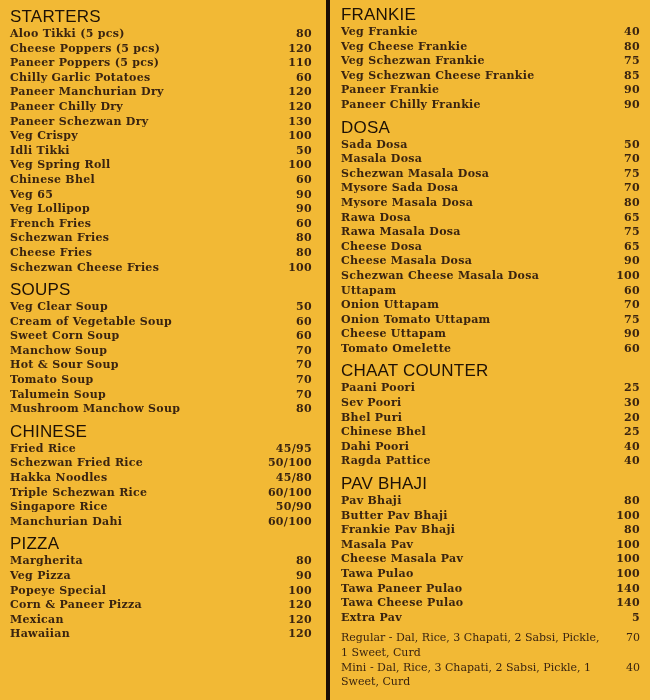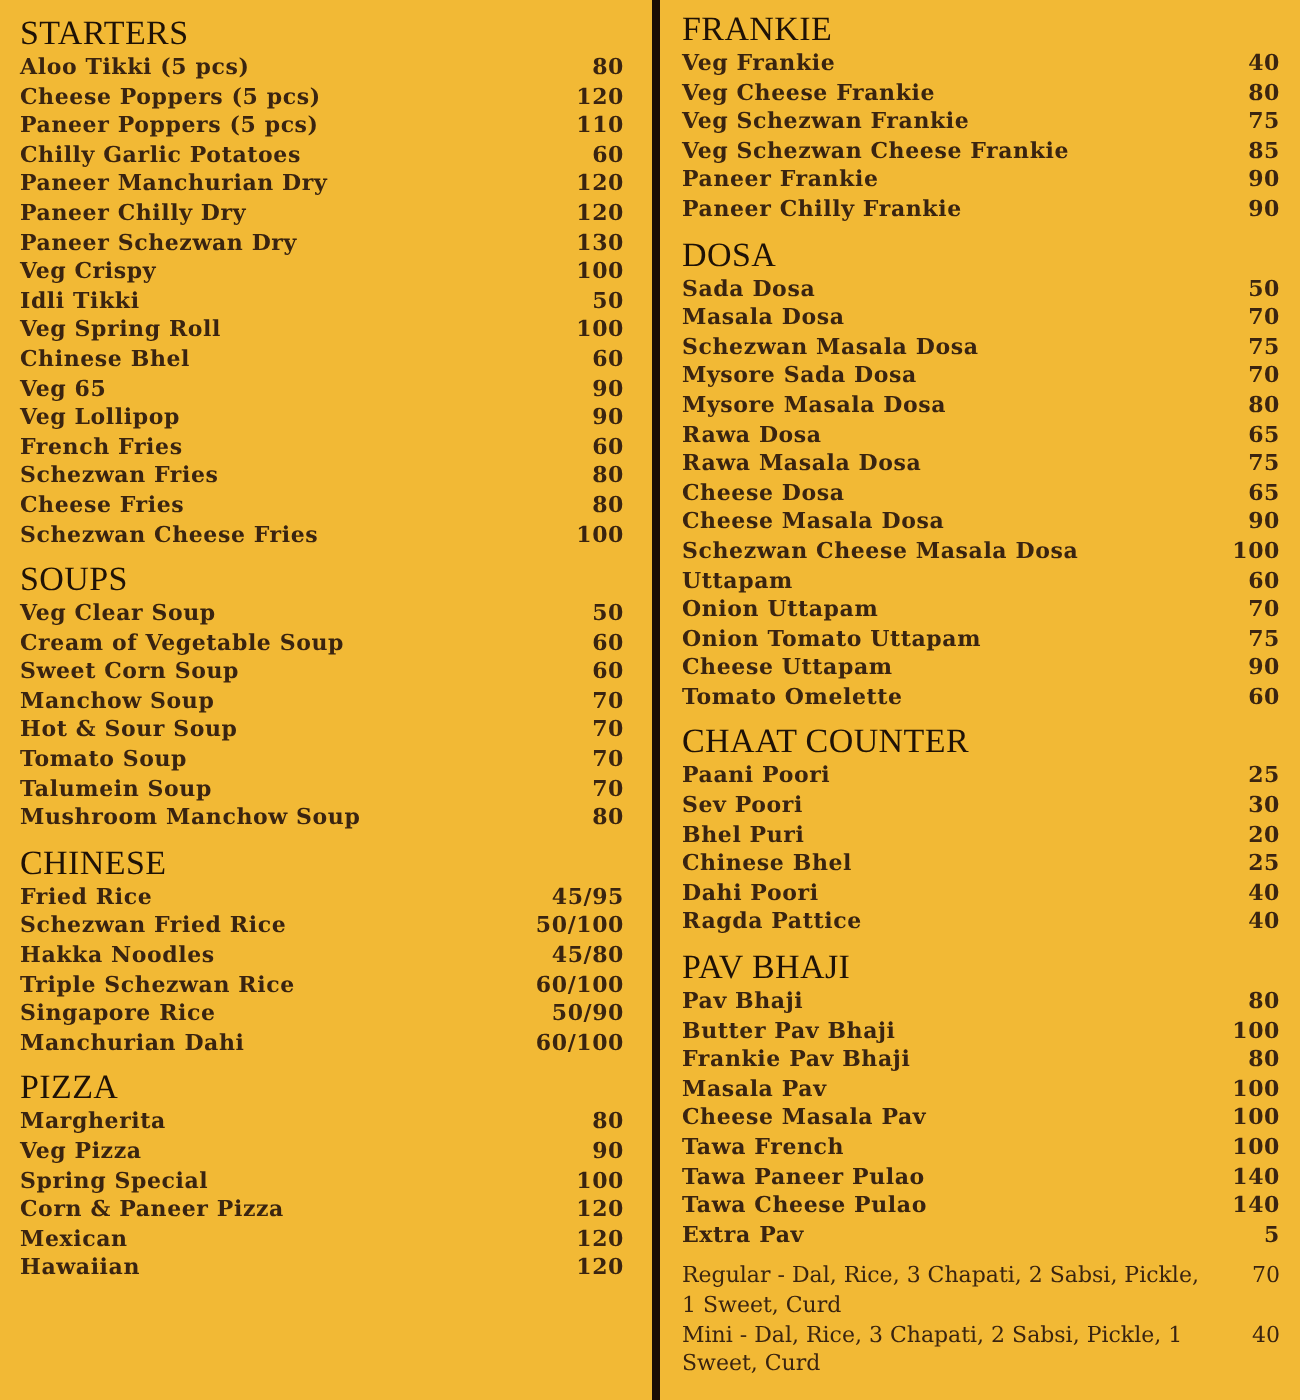--- a/index.html
+++ b/index.html
@@ -14,21 +14,21 @@
     position: absolute; top: 0; bottom: 0;
     box-sizing: border-box;
   }
   .col-left { left: 0; width: 326px; padding: 8px 14px 0 10px; }
   .col-right { left: 331px; width: 319px; padding: 6px 10px 0 10px; border-radius: 17px; }
   .divider {
     position: absolute; left: 326px; top: 0; width: 4px; height: 700px;
     background: #1a0d05;
   }
   .section-title {
-    font-family: Liberation Serif, serif;
+    font-family: Liberation Sans, sans-serif;
     font-size: 17px; line-height: 18px;
     letter-spacing: 0.2px;
     margin: 0 0 1px 0;
     color: #1f1206;
   }
   .section { margin-bottom: 6px; }
   .item {
     display: flex; justify-content: space-between;
     font-family: "DejaVu Serif", serif;
     font-size: 11px; line-height: 14.6px;
@@ -186,21 +186,21 @@
       <div class="section-title">PIZZA</div>
       <div class="item">
         <span class="name">Margherita</span>
         <span class="price">80</span>
       </div>
       <div class="item">
         <span class="name">Veg Pizza</span>
         <span class="price">90</span>
       </div>
       <div class="item">
-        <span class="name">Spring Special</span>
+        <span class="name">Popeye Special</span>
         <span class="price">100</span>
       </div>
       <div class="item">
         <span class="name">Corn &amp; Paneer Pizza</span>
         <span class="price">120</span>
       </div>
       <div class="item">
         <span class="name">Mexican</span>
         <span class="price">120</span>
       </div>
@@ -345,21 +345,21 @@
       </div>
       <div class="item">
         <span class="name">Masala Pav</span>
         <span class="price">100</span>
       </div>
       <div class="item">
         <span class="name">Cheese Masala Pav</span>
         <span class="price">100</span>
       </div>
       <div class="item">
-        <span class="name">Tawa French</span>
+        <span class="name">Tawa Pulao</span>
         <span class="price">100</span>
       </div>
       <div class="item">
         <span class="name">Tawa Paneer Pulao</span>
         <span class="price">140</span>
       </div>
       <div class="item">
         <span class="name">Tawa Cheese Pulao</span>
         <span class="price">140</span>
       </div>

